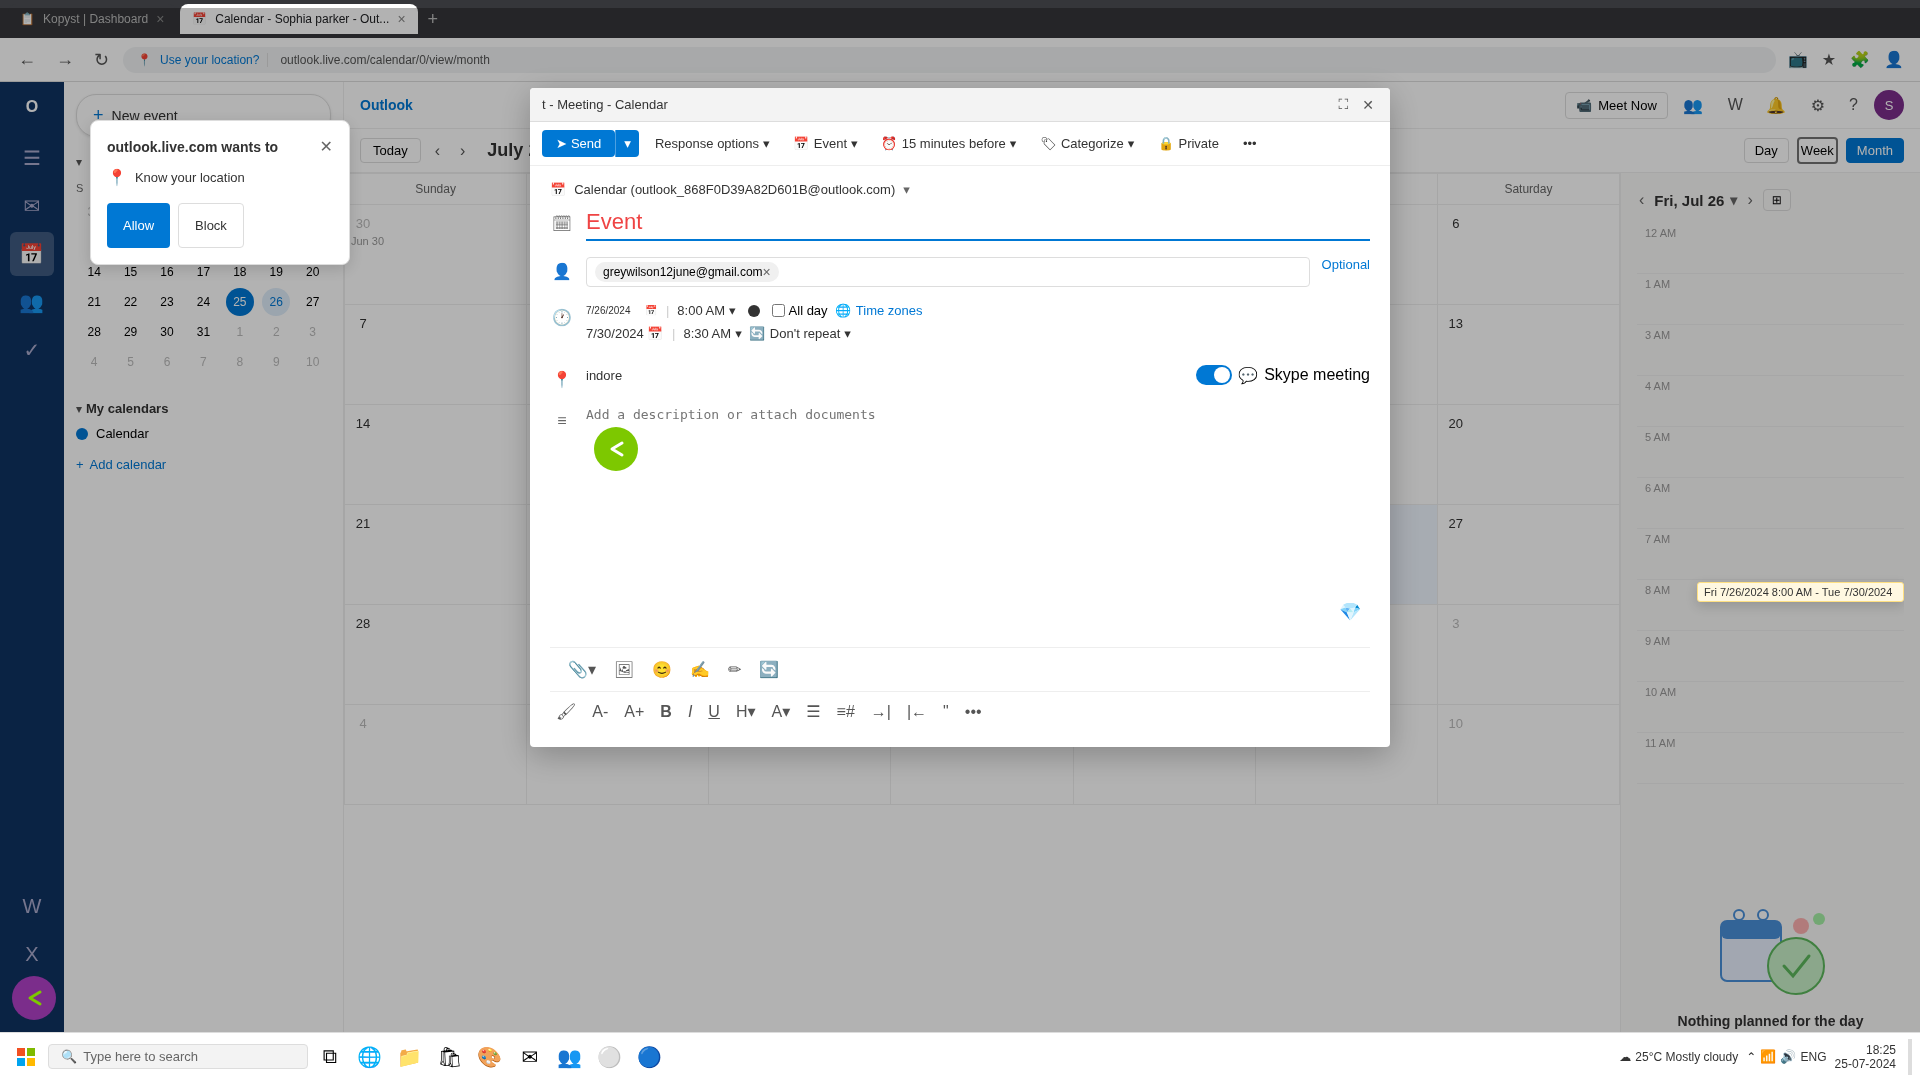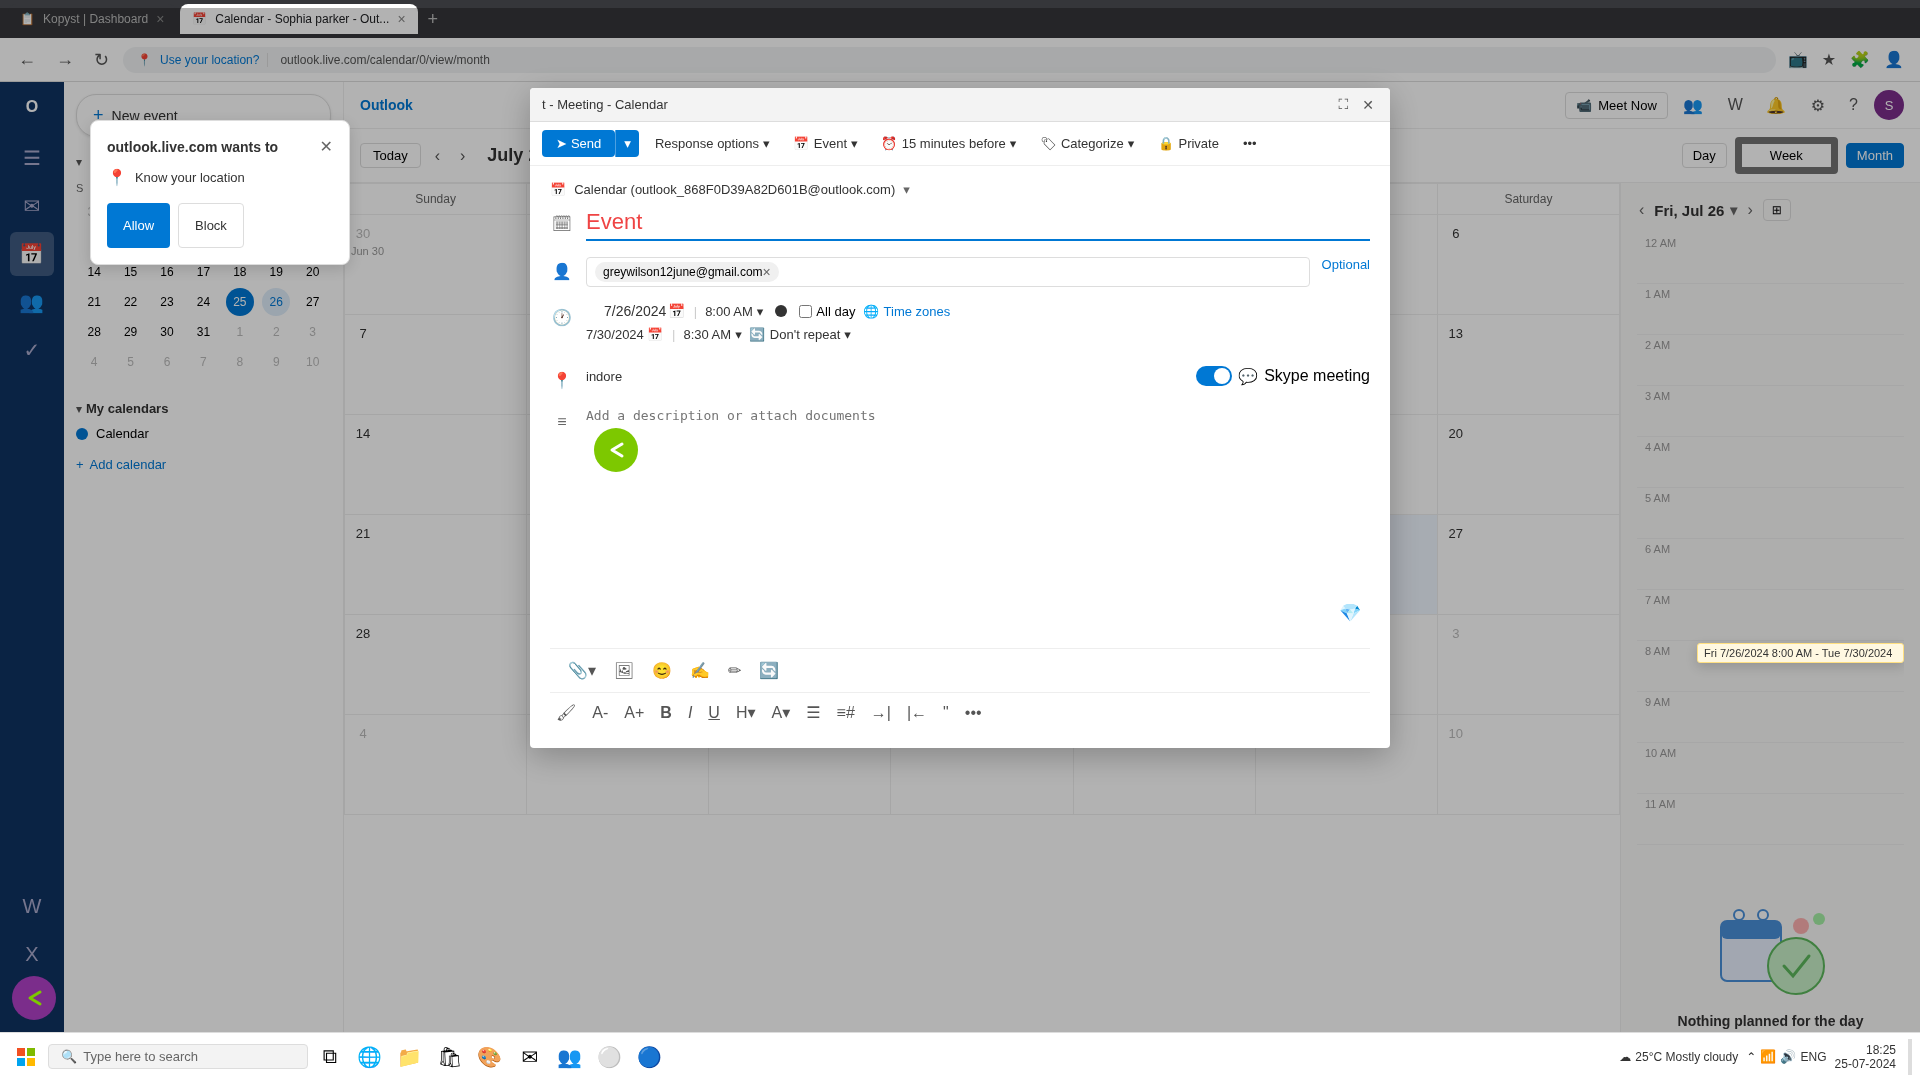--- a/index.html
+++ b/index.html
@@ -324,21 +324,21 @@
       </div>
     </div>
 
     <div class="calendar-nav-bar">
       <button class="today-btn">Today</button>
       <button class="nav-btn" style="font-size:16px;">‹</button>
       <button class="nav-btn" style="font-size:16px;">›</button>
       <span class="month-title">July 2024</span>
       <div style="margin-left:auto;display:flex;align-items:center;gap:8px;">
         <button style="background:none;border:1px solid #ddd;border-radius:4px;padding:4px 10px;font-size:13px;cursor:pointer;">Day</button>
-        <button style="background:none;border:7px solid #737373;border-radius:4px;padding:4px 28px;font-size:13px;cursor:pointer;">Week</button>
+        <button style="background:none;border:2px solid #737373;border-radius:4px;padding:4px 2px;font-size:13px;cursor:pointer;">Week</button>
         <button style="background:#0078d4;color:#fff;border:1px solid #0078d4;border-radius:4px;padding:4px 10px;font-size:13px;cursor:pointer;">Month</button>
       </div>
     </div>
 
     <div style="display:flex;flex:1;overflow:hidden;">
 
       <div style="flex:1;overflow:auto;display:flex;flex-direction:column;">
         <div class="month-grid" style="border-left:1px solid #eee;border-top:1px solid #eee;">
 
           <div class="month-day-header">Sunday</div>
@@ -495,24 +495,20 @@
           <button class="rpanel-view-btn">⊞</button>
         </div>
 
         <div class="time-grid">
           <div class="time-row">
               <div class="time-label">12 AM</div>
               <div class="time-slot"></div>
             </div>
           <div class="time-row">
               <div class="time-label">1 AM</div>
-              <div class="time-slot"></div>
-            </div>
-          <div class="time-row">
-              <div class="time-label">2 AM</div>
               <div class="time-slot"></div>
             </div>
           <div class="time-row">
               <div class="time-label">3 AM</div>
               <div class="time-slot"></div>
             </div>
           <div class="time-row">
               <div class="time-label">4 AM</div>
               <div class="time-slot"></div>
             </div>
@@ -641,21 +637,21 @@
             </div>
           </div>
         </div>
         <span class="optional-link">Optional</span>
       </div>
 
       <div class="modal-section">
         <div class="modal-section-icon">🕐</div>
         <div class="modal-section-content">
           <div class="date-time-row">
-            <span style="cursor:pointer;font-size:14px;color:#333;display:flex;align-items:center;gap:2px;margin-left:18px;">
+            <span style="cursor:pointer;font-size:10px;color:#333;display:flex;align-items:center;gap:15px;">
               <span>7/26/2024</span>
               <span style="color:#666;">📅</span>
             </span>
             <span style="color:#ccc;">|</span>
             <span style="cursor:pointer;font-size:13px;color:#333;display:flex;align-items:center;gap:4px;">
               <span>8:00 AM</span>
               <span>▾</span>
             </span>
             <span style="width:12px;height:12px;background:#333;border-radius:50%;display:inline-block;margin:0 4px;"></span>
             <div class="allday-check">

